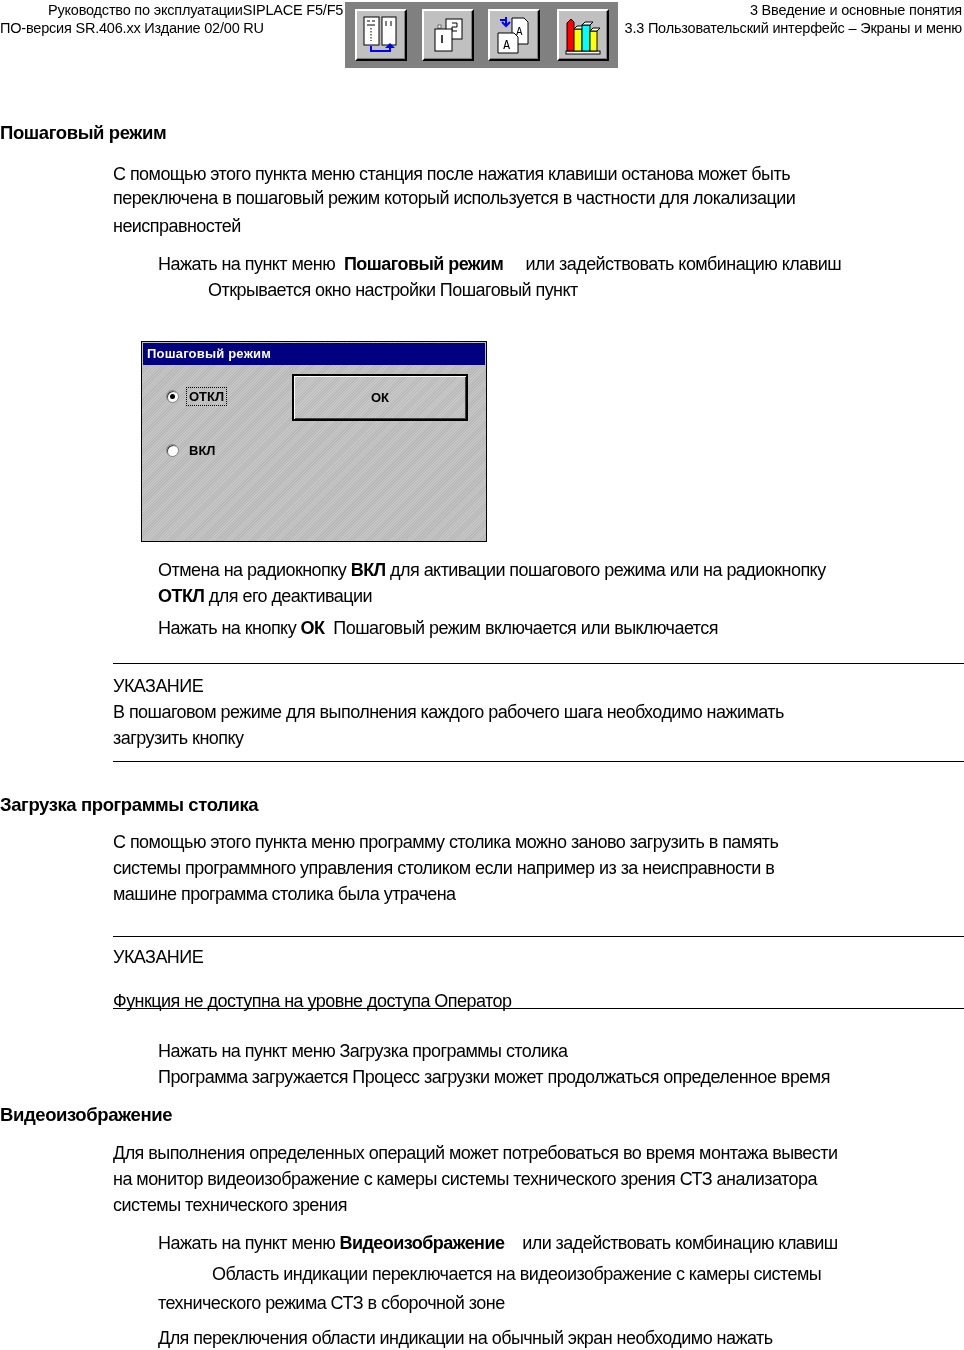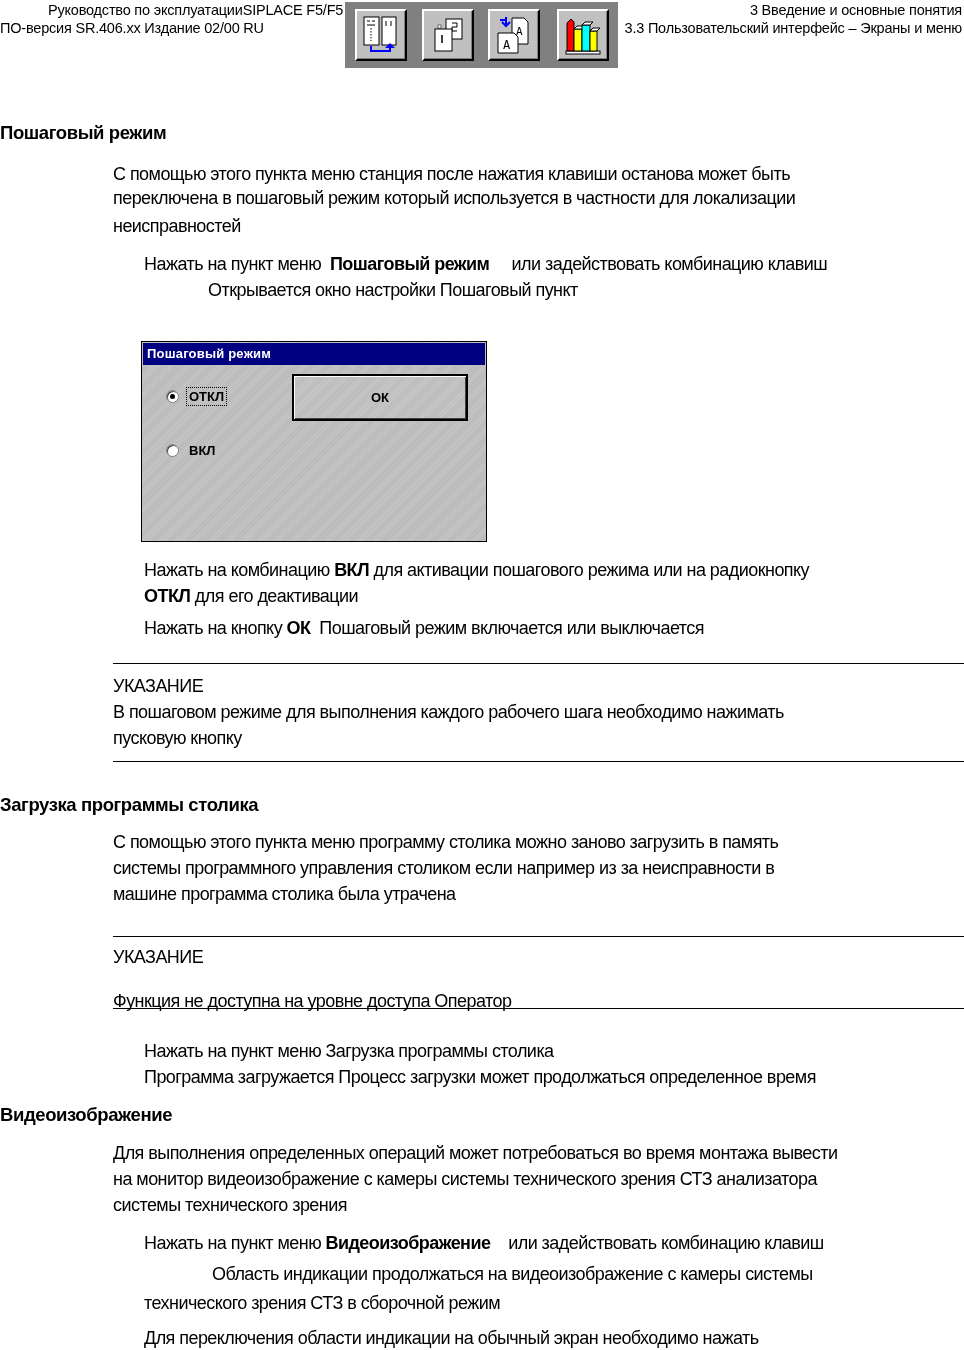--- a/index.html
+++ b/index.html
@@ -17,21 +17,21 @@
       border-top: 2px solid #ffffff; border-left: 2px solid #ffffff;
       border-right: 2px solid #000000; border-bottom: 2px solid #000000;
       box-shadow: inset -1px -1px 0 #808080; }
     .tb-btn svg { position: absolute; left: 2px; top: 2px; }
     .tb1 { left: 10px; } .tb2 { left: 77px; } .tb3 { left: 143px; } .tb4 { left: 212px; }
 
     .h2 { position: absolute; left: 0; font-weight: bold; font-size: 18.5px; letter-spacing: -0.4px; white-space: nowrap; }
     .p { position: absolute; font-size: 18px; line-height: 26.5px; letter-spacing: -0.55px; white-space: nowrap; }
     .p b { font-weight: bold; }
     .ind1 { left: 113px; }
-    .ind2 { left: 144px; }
+    .ind2 { left: 158px; }
     .rule { position: absolute; left: 113px; right: 0; height: 1px; background: #000; }
 
     
     .dlg { position: absolute; left: 141px; top: 341px; width: 346px; height: 201px;
       border: 1px solid #000; background: #c0c0c0;
       background-image: repeating-linear-gradient(135deg, #c6c6c6 0 1px, #b8b8b8 1px 2px); }
     .dlg-title { position: absolute; left: 1px; top: 1px; right: 1px; height: 22px; background: #000080;
       color: #fff; font-weight: bold; font-size: 13px; line-height: 22px; padding-left: 4px; letter-spacing: 0.2px; }
     .radio-row { position: absolute; left: 24px; display: flex; align-items: center; font-weight: bold; font-size: 13px; }
     .radio { width: 13px; height: 13px; border-radius: 50%; background: #fff; border: 1px solid #808080;
@@ -117,33 +117,33 @@
     <span class="radio-label focus">ОТКЛ</span>
   </div>
   <div class="radio-row" style="top:100px">
     <span class="radio"></span>
     <span class="radio-label">ВКЛ</span>
   </div>
   <div class="dbtn default" style="top:32px">ОК</div>
 </div>
 
 <div class="p ind2" style="top:557px">
-  <span style="white-space:pre">Нажать на комбинацию </span><b>ВКЛ</b><span style="white-space:pre"> для активации пошагового режима или на радиокнопку</span>
+  <span style="white-space:pre">Отмена на радиокнопку </span><b>ВКЛ</b><span style="white-space:pre"> для активации пошагового режима или на радиокнопку</span>
 </div>
 <div class="p ind2" style="top:583px">
   <b>ОТКЛ</b><span style="white-space:pre"> для его деактивации</span>
 </div>
 <div class="p ind2" style="top:615px">
   <span style="white-space:pre">Нажать на кнопку </span><b>ОК</b><span style="white-space:pre">  Пошаговый режим включается или выключается</span>
 </div>
 
 <div class="rule" style="top:663px"></div>
 <div class="p ind1" style="top:673px">УКАЗАНИЕ</div>
 <div class="p ind1" style="top:699px">В пошаговом режиме для выполнения каждого рабочего шага необходимо нажимать</div>
-<div class="p ind1" style="top:725px">пусковую кнопку</div>
+<div class="p ind1" style="top:725px">загрузить кнопку</div>
 <div class="rule" style="top:761px"></div>
 
 <div class="h2" style="top:794px">Загрузка программы столика</div>
 <div class="p ind1" style="top:829px">С помощью этого пункта меню программу столика можно заново загрузить в память</div>
 <div class="p ind1" style="top:855px">системы программного управления столиком  если  например  из за неисправности в</div>
 <div class="p ind1" style="top:881px">машине  программа столика была утрачена</div>
 
 <div class="rule" style="top:936px"></div>
 <div class="p ind1" style="top:944px">УКАЗАНИЕ</div>
 <div class="p ind1" style="top:988px">Функция не доступна на уровне доступа  Оператор</div>
@@ -153,15 +153,15 @@
 <div class="p ind2" style="top:1064px">Программа загружается   Процесс загрузки может продолжаться определенное время</div>
 
 <div class="h2" style="top:1104px">Видеоизображение</div>
 <div class="p ind1" style="top:1140px">Для выполнения определенных операций может потребоваться во время монтажа вывести</div>
 <div class="p ind1" style="top:1166px">на монитор видеоизображение с камеры системы технического зрения  СТЗ   анализатора</div>
 <div class="p ind1" style="top:1192px">системы технического зрения</div>
 
 <div class="p ind2" style="top:1230px">
   <span style="white-space:pre">Нажать на пункт меню </span><b>Видеоизображение</b><span style="white-space:pre">    или задействовать комбинацию клавиш</span>
 </div>
-<div class="p" style="left:212px;top:1261px">Область индикации продолжаться на видеоизображение с камеры системы</div>
-<div class="p ind2" style="top:1290px">технического зрения  СТЗ  в сборочной режим</div>
+<div class="p" style="left:212px;top:1261px">Область индикации переключается на видеоизображение с камеры системы</div>
+<div class="p ind2" style="top:1290px">технического режима  СТЗ  в сборочной зоне</div>
 <div class="p ind2" style="top:1325px">Для переключения области индикации на обычный экран необходимо нажать</div>
 
 </body></html>

